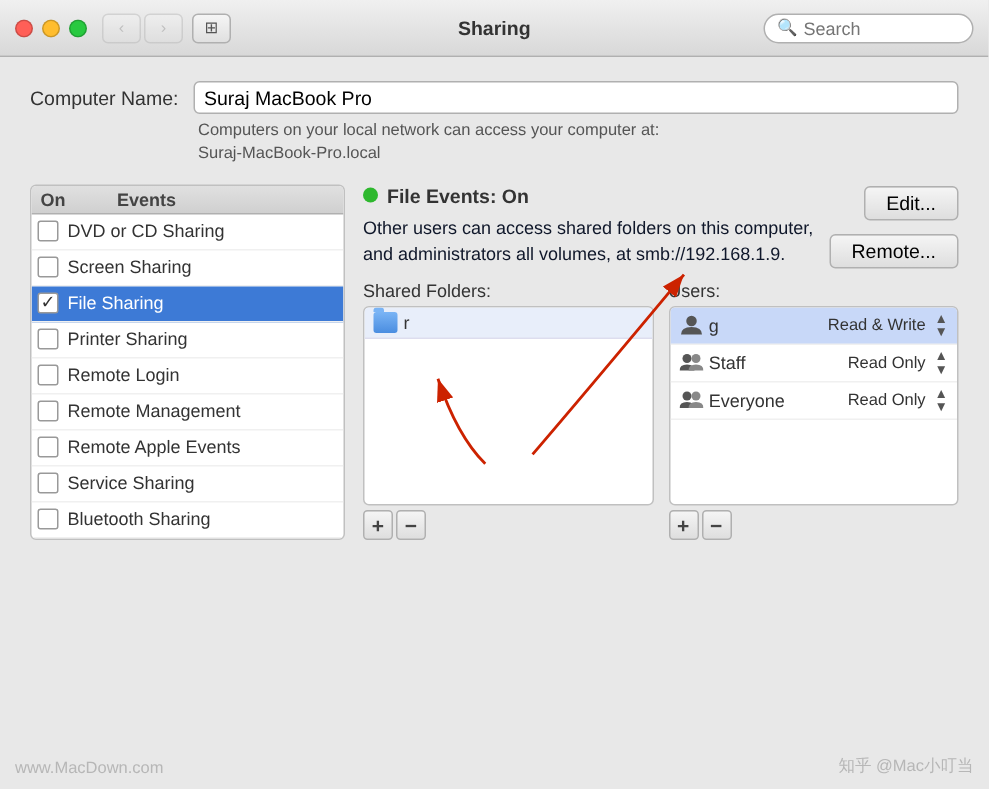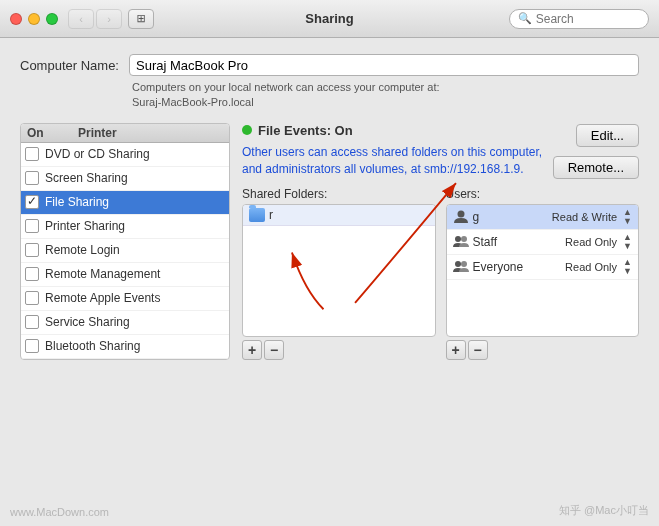--- a/index.html
+++ b/index.html
@@ -226,21 +226,21 @@
       background: #2eb82e;
     }
     .status-text {
       font-size: 13px;
       font-weight: 600;
       color: #333;
     }
 
     .description-text {
       font-size: 12px;
-      color: #1d4ed8;
+      color: #0f172a;
       margin-bottom: 10px;
       line-height: 1.4;
     }
 
     .options-btn {
       align-self: flex-end;
       background: linear-gradient(to bottom, #f5f5f5, #dedede);
       border: 1px solid #b0b0b0;
       border-radius: 4px;
       padding: 3px 14px;
@@ -405,21 +405,21 @@
     <span>Computers on your local network can access your computer at:</span><br>
     <span>Suraj-MacBook-Pro.local</span>
   </div>
   <button class="edit-btn">Edit...</button>
 
   <div class="lower-panel">
 
     <div class="services-panel">
       <div class="services-header">
         <div class="col-on">On</div>
-        <div class="col-service">Printer</div>
+        <div class="col-service">Events</div>
       </div>
       <div class="services-list">
 
         <div class="service-item">
           <input type="checkbox" class="service-checkbox" style="">
           <span class="service-label">DVD or CD Sharing</span>
         </div>
         <div class="service-item">
           <input type="checkbox" class="service-checkbox" style="">
           <span class="service-label">Screen Sharing</span>

